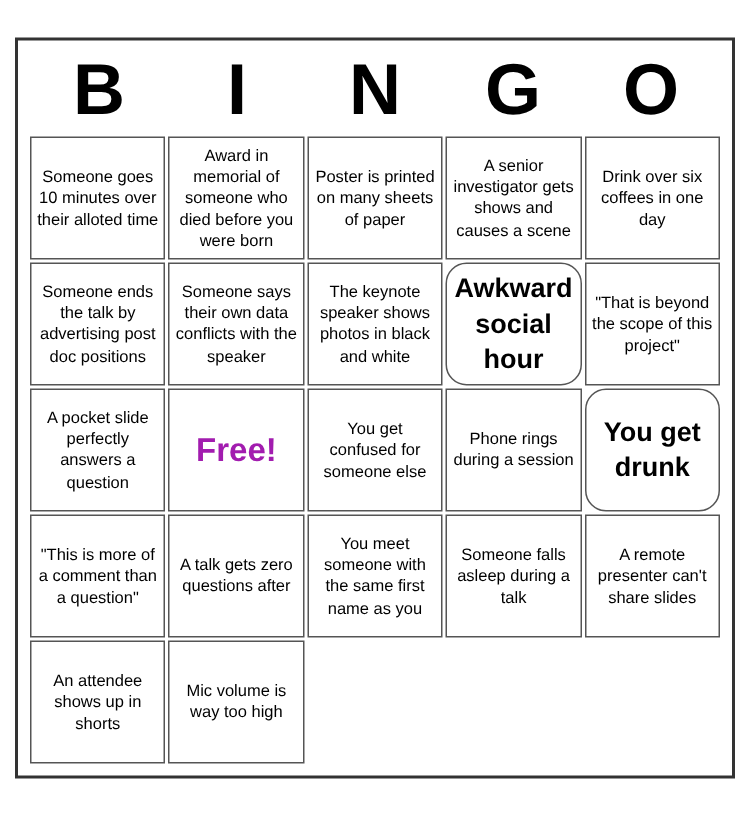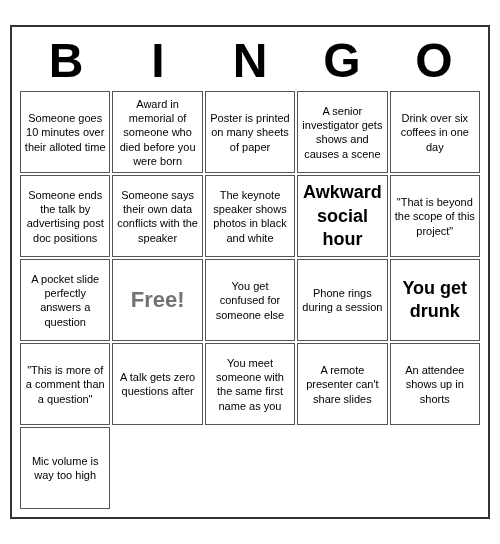--- a/index.html
+++ b/index.html
@@ -45,25 +45,26 @@
       text-align: center;
       font-size: 11px;
       line-height: 1.3;
       padding: 4px 3px;
       background: #fff;
       color: #000;
     }
     .bingo-cell.free {
       font-size: 22px;
       font-weight: bold;
-      color: #737373;
+      color: #a21caf;
     }
     .bingo-cell.large-text {
       font-size: 18px;
       font-weight: bold;
+      border-radius: 14px;
     }
   </style>
 </head>
 <body>
 
 <div class="bingo-card">
   <div class="bingo-title">
     <span class="bingo-letter">B</span>
     <span class="bingo-letter">I</span>
     <span class="bingo-letter">N</span>
@@ -82,17 +83,18 @@
       <div class="bingo-cell large-text">Awkward social hour</div>
       <div class="bingo-cell">"That is beyond the scope of this project"</div>
       <div class="bingo-cell">A pocket slide perfectly answers a question</div>
       <div class="bingo-cell free">Free!</div>
       <div class="bingo-cell">You get confused for someone else</div>
       <div class="bingo-cell">Phone rings during a session</div>
       <div class="bingo-cell large-text">You get drunk</div>
       <div class="bingo-cell">"This is more of a comment than a question"</div>
       <div class="bingo-cell">A talk gets zero questions after</div>
       <div class="bingo-cell">You meet someone with the same first name as you</div>
+      <div class="bingo-cell">Someone falls asleep during a talk</div>
       <div class="bingo-cell">A remote presenter can't share slides</div>
       <div class="bingo-cell">An attendee shows up in shorts</div>
       <div class="bingo-cell">Mic volume is way too high</div>
     </div>
 </div>
 
 </body></html>

